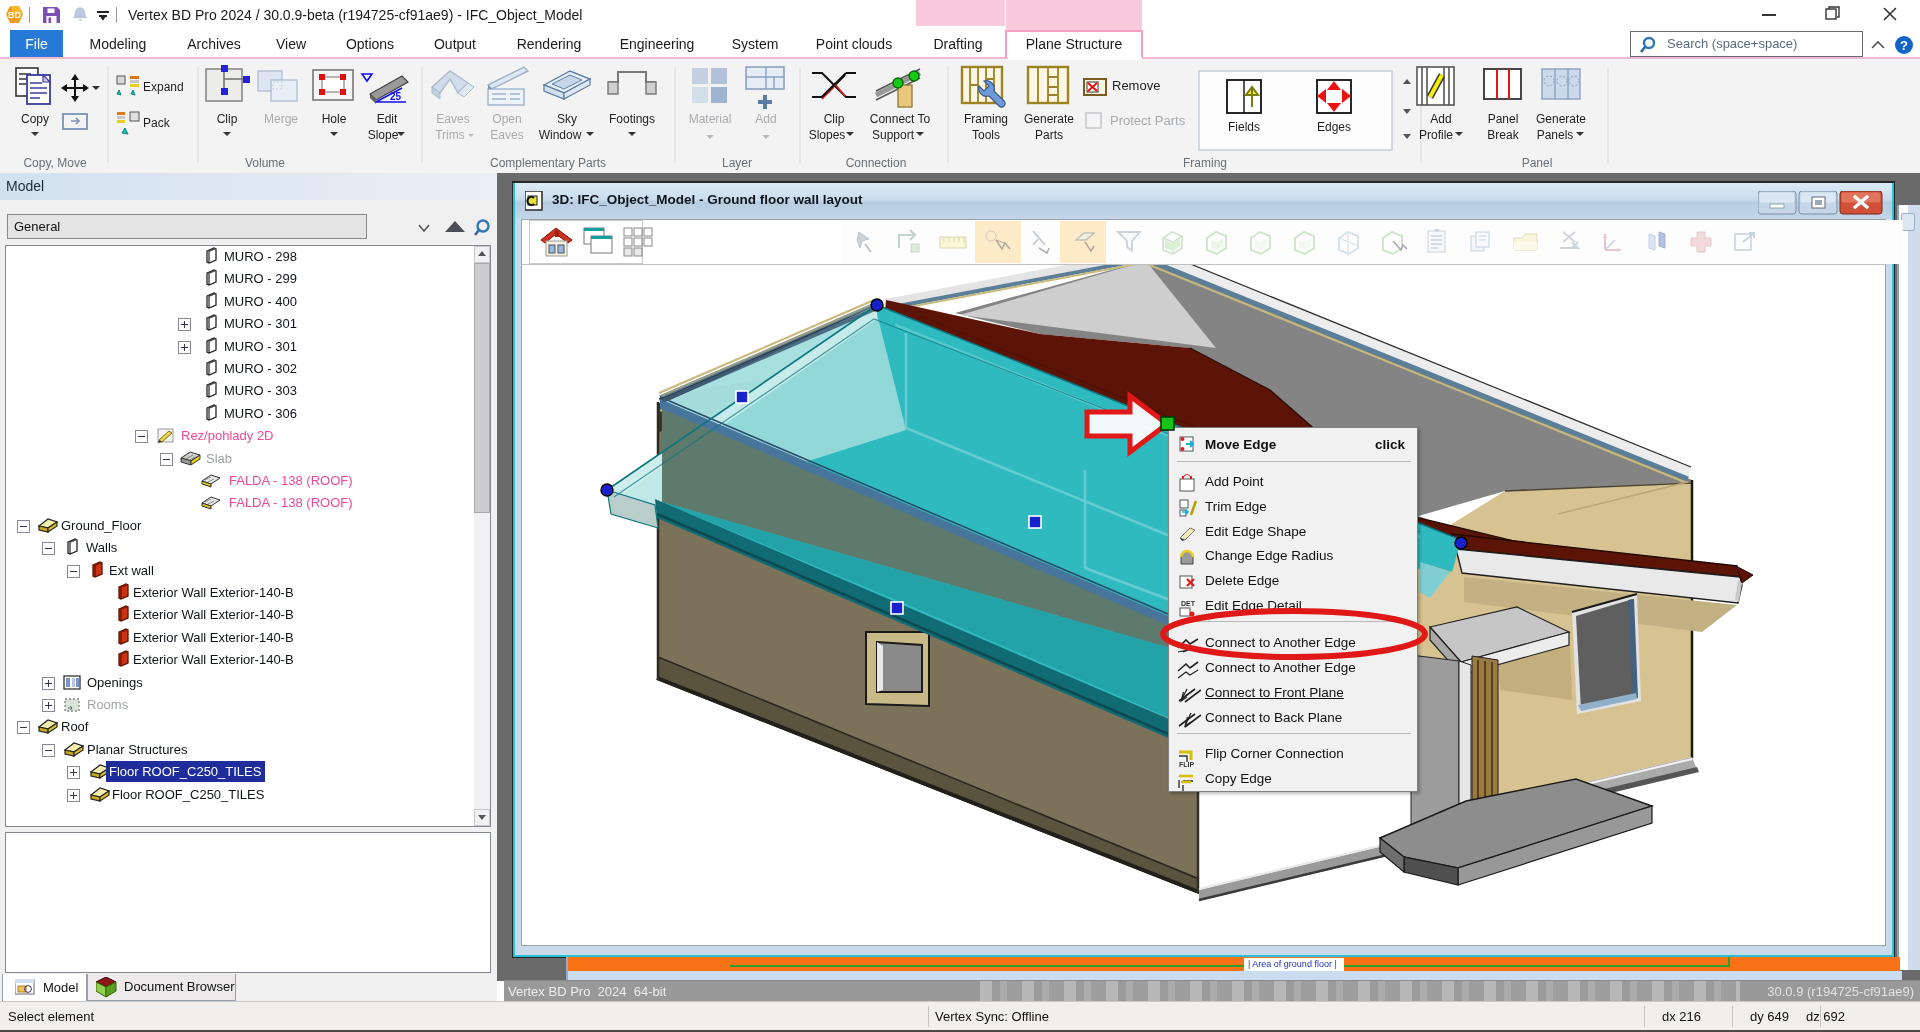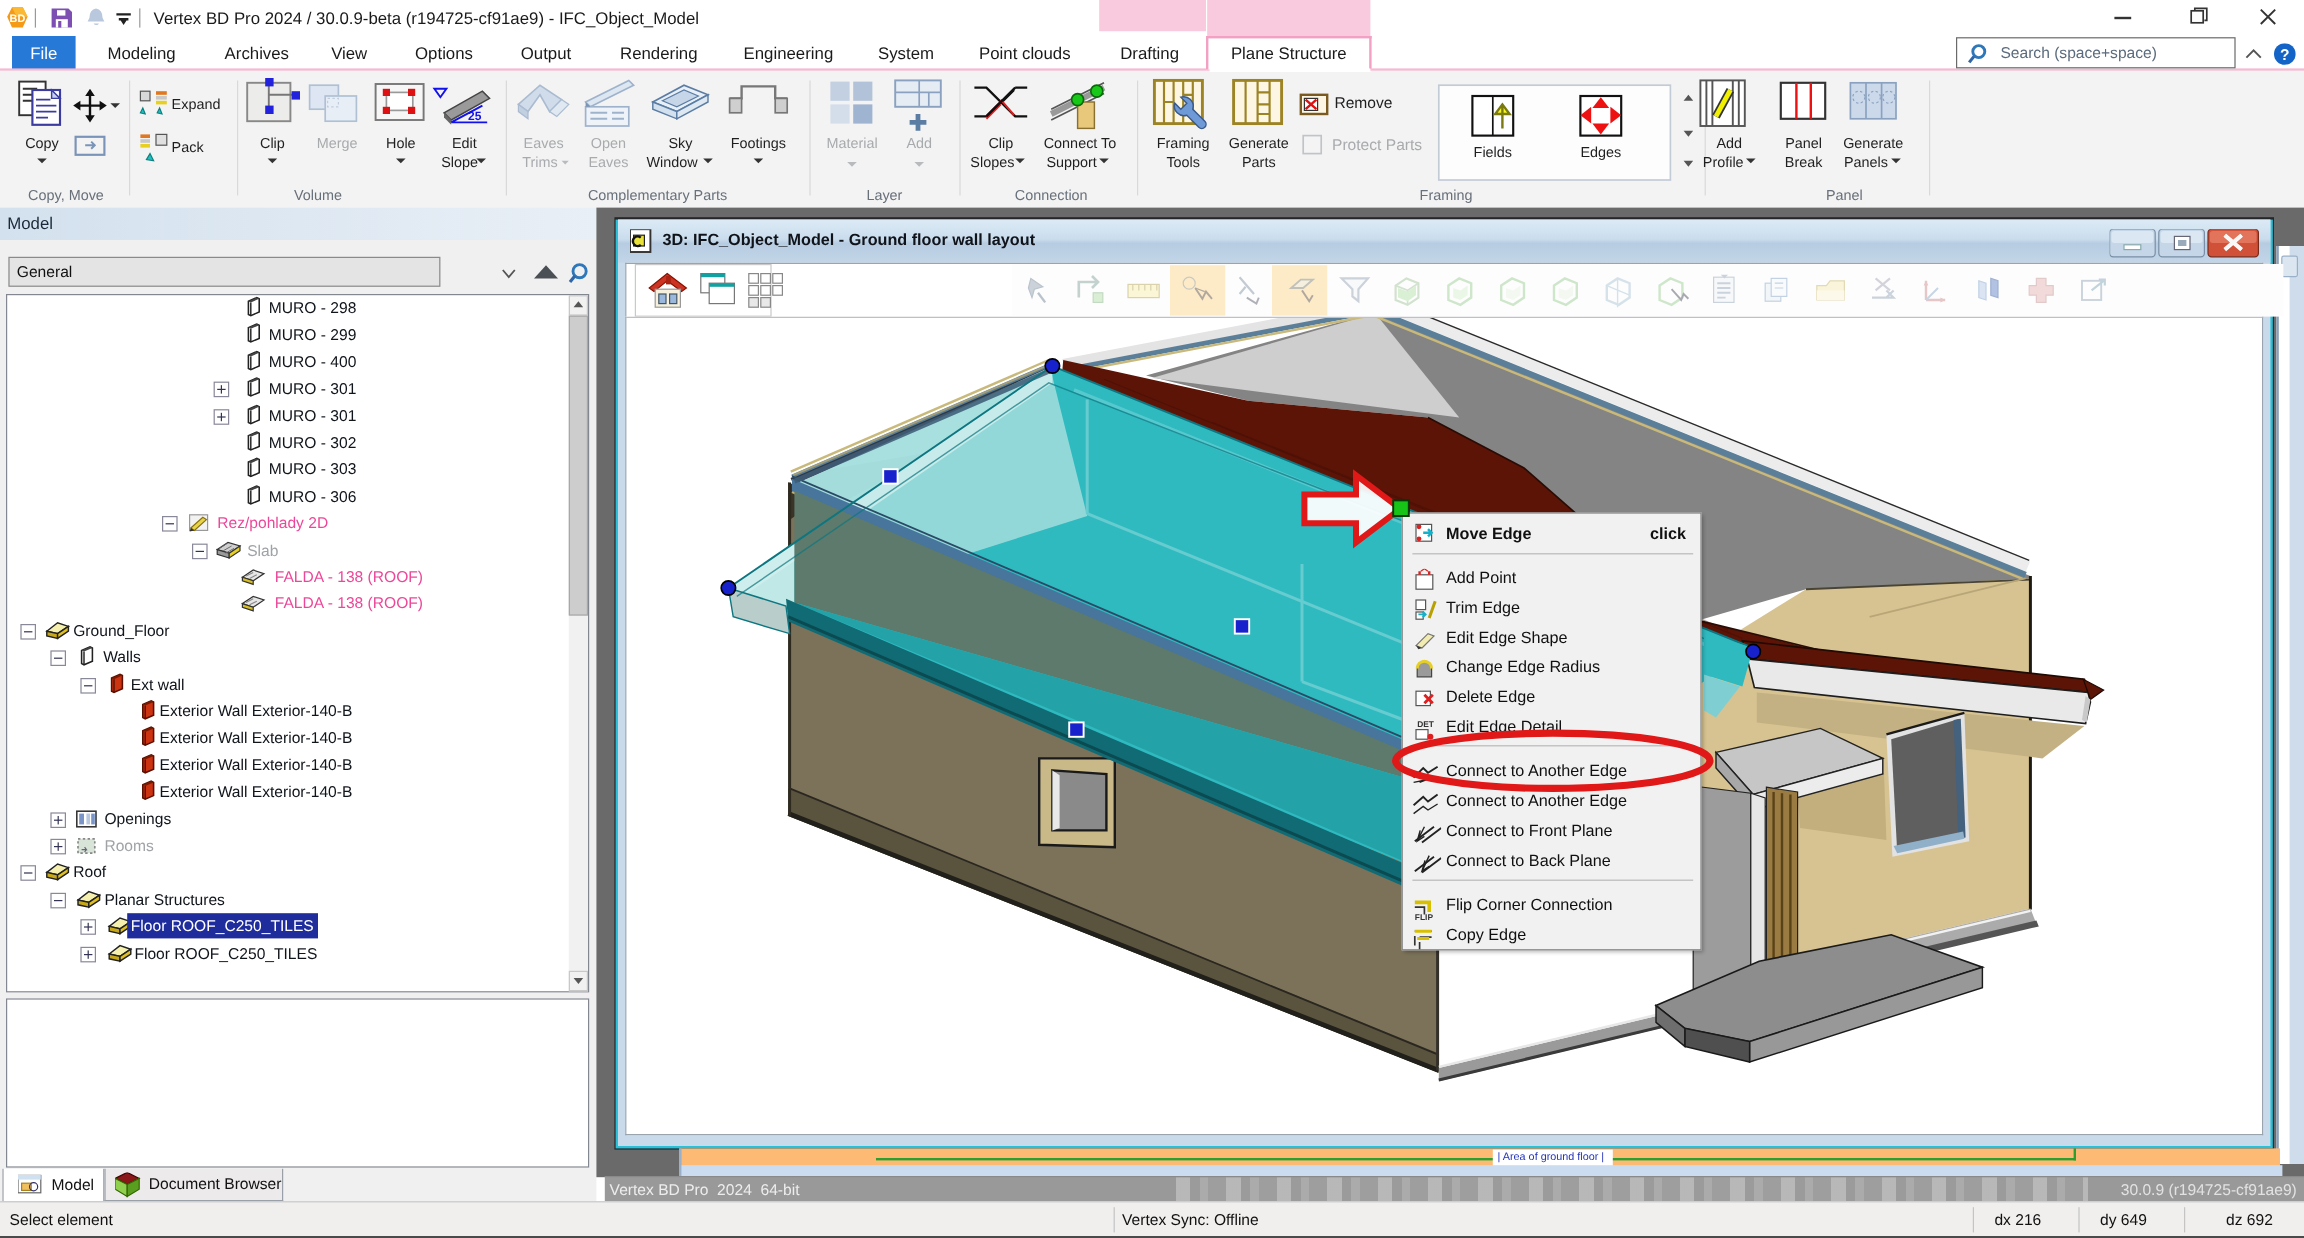--- a/index.html
+++ b/index.html
@@ -912,21 +912,21 @@
 
     <polygon points="1380,838 1466,801 1576,779 1652,806 1458,868 1404,857" fill="#8d8d8d" stroke="#1a1a1a" stroke-width="1.4"></polygon>
     <polygon points="1458,868 1652,806 1652,823 1458,885" fill="#989898" stroke="#1a1a1a" stroke-width="1.2"></polygon>
     <polygon points="1404,857 1458,868 1458,885 1404,872" fill="#4f4f4f" stroke="#1a1a1a" stroke-width="1.2"></polygon>
     <polygon points="1380,838 1404,857 1404,872 1380,852" fill="#6e6e6e" stroke="#1a1a1a" stroke-width="1.2"></polygon>
 
     <path d="M1087 412 L1130 412 L1130 396 L1167 424 L1130 452 L1130 436 L1087 436 Z" fill="#ffffff" fill-opacity="0.93" stroke="#e01818" stroke-width="5"></path>
   </svg>
 </div>
 
-<div class="abs" style="left:566px;top:957px;width:1334px;height:23px;background:#fdba74;border-left:2px solid #9ab0c8;">
+<div class="abs" style="left:566px;top:957px;width:1334px;height:23px;background:#f97316;border-left:2px solid #9ab0c8;">
   <div class="abs" style="left:162px;top:8px;width:1000px;height:2px;background:#2e9e2e;"></div>
   <div class="abs" style="left:1160px;top:0px;width:2px;height:10px;background:#2e9e2e;"></div>
   <div class="abs" style="left:676px;top:1px;width:100px;height:14px;background:#fff;"></div>
   <span class="abs" style="left:680px;top:2px;font-size:9px;color:#2233bb;">| Area of ground floor |</span>
   <div class="abs" style="left:0;top:14px;width:1334px;height:9px;background:#ccdcf0;"></div>
 </div>
 
 <div class="abs" id="ctxmenu" style="left:1168px;top:427px;width:250px;height:365px;background:#f2f1f1;border:1px solid #808080;box-shadow:2px 2px 3px rgba(0,0,0,0.25);font-size:13.5px;color:#101010;">
   <svg class="abs" style="left:10px;top:7px" width="20" height="20">
       <rect x="1" y="2" width="13" height="14" fill="#fff" stroke="#555"></rect>
@@ -979,21 +979,21 @@
   <span class="abs" style="left:36px;top:207px;">Connect to Another Edge</span>
   <svg class="abs" style="left:8px;top:232px" width="24" height="20">
       <path d="M1 11 l8 -7 l4 4 l8 -6" fill="none" stroke="#222" stroke-width="1.6"></path>
       <path d="M1 18 l8 -6 l4 3 l8 -5" fill="none" stroke="#222" stroke-width="1.2"></path>
     </svg>
   <span class="abs" style="left:36px;top:232px;">Connect to Another Edge</span>
   <svg class="abs" style="left:8px;top:257px" width="24" height="20">
       <path d="M2 16 l16 -12 m-10 13 l16 -12" fill="none" stroke="#222" stroke-width="1.6"></path>
       <path d="M10 4 l-6 12 m2.5 -9 l-2.5 9 l6 -4" fill="none" stroke="#222" stroke-width="1.2"></path>
     </svg>
-  <span class="abs" style="left:36px;top:257px;">Connect to Front Plane</span>
+  <span class="abs" style="left:36px;top:257px;text-decoration:underline;">Connect to Front Plane</span>
   <svg class="abs" style="left:8px;top:282px" width="24" height="20">
       <path d="M2 16 l16 -12 m-10 13 l16 -12" fill="none" stroke="#222" stroke-width="1.6"></path>
       <path d="M14 3 l-6 13 m6 -4 l-6 4 l2.5 -9" fill="none" stroke="#222" stroke-width="1.2"></path>
     </svg>
   <span class="abs" style="left:36px;top:282px;">Connect to Back Plane</span>
   <div class="abs" style="left:8px;top:305px;width:234px;height:1px;background:#b8b8b8"></div>
   <svg class="abs" style="left:8px;top:318px" width="26" height="22">
       <path d="M2 6 h12 v8" fill="none" stroke="#d8c000" stroke-width="3"></path>
       <path d="M2 10 h8 v6" fill="none" stroke="#333" stroke-width="1.4"></path>
       <text x="2" y="21" font-size="7" font-weight="bold" fill="#333">FLIP</text>
@@ -1019,15 +1019,15 @@
 
 <div class="abs" id="statusbar">
   <span class="abs" style="left:8px;top:7px;">Select element</span>
   <span class="abs" style="left:935px;top:7px;">Vertex Sync: Offline</span>
   <div class="sbsep" style="left:928px"></div>
   <div class="sbsep" style="left:1644px"></div>
   <div class="sbsep" style="left:1732px"></div>
   <div class="sbsep" style="left:1820px"></div>
   <span class="abs" style="left:1662px;top:7px;">dx 216</span>
   <span class="abs" style="left:1750px;top:7px;">dy 649</span>
-  <span class="abs" style="left:1855px;top:7px;">dz 692</span>
+  <span class="abs" style="left:1806px;top:7px;">dz 692</span>
 </div>
 <div class="abs" id="bottomline"></div>
 
 </body></html>

